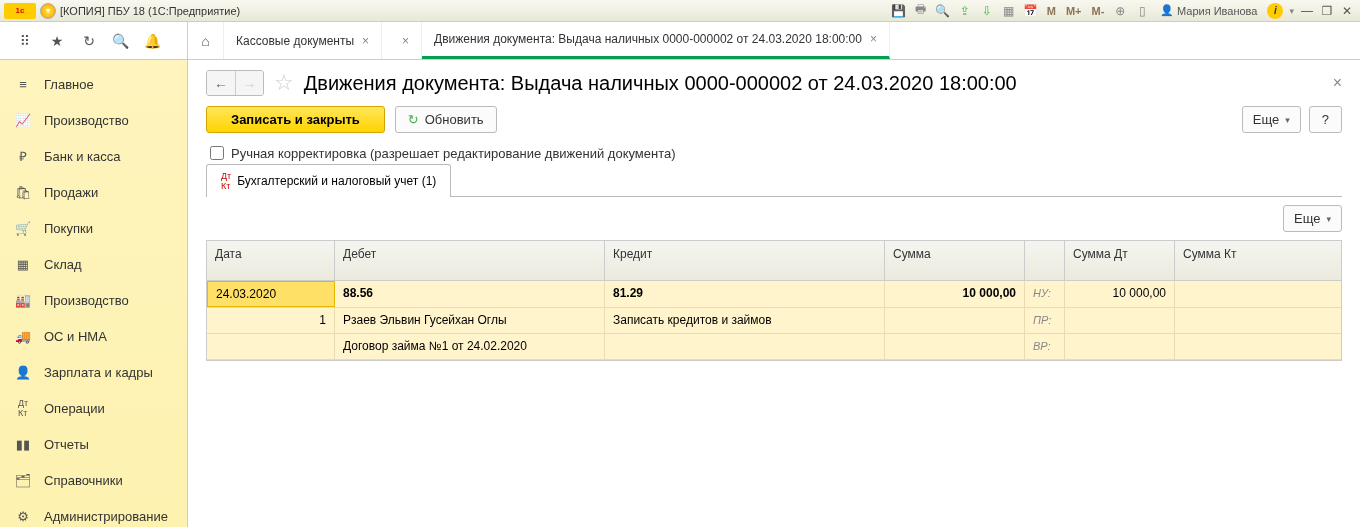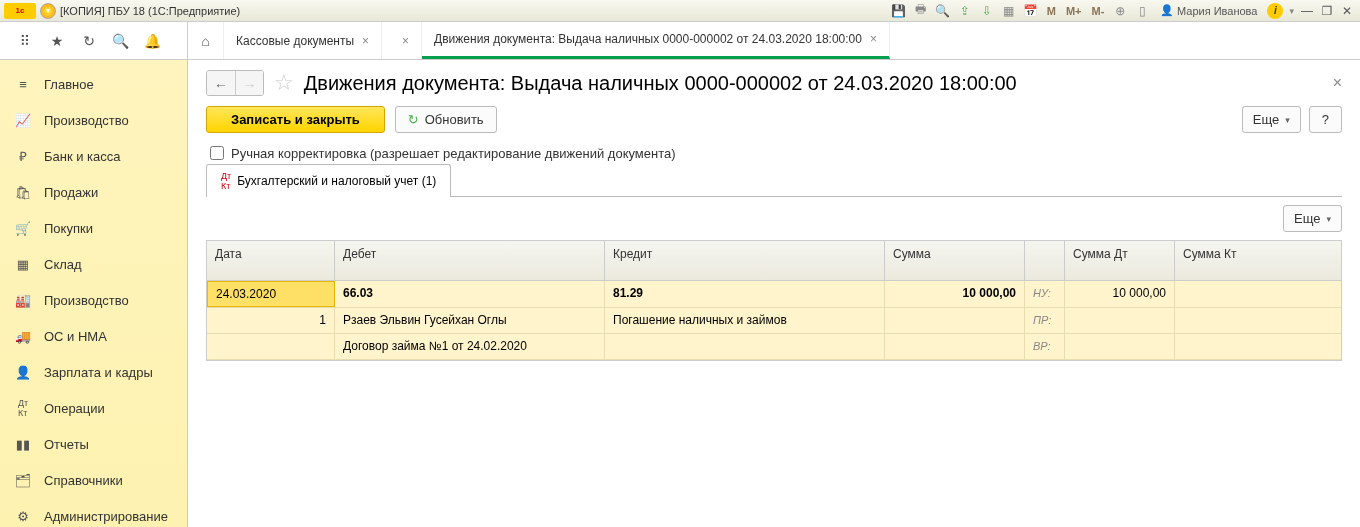--- a/index.html
+++ b/index.html
@@ -243,31 +243,31 @@
         <div class="gh col-debit">Дебет</div>
         <div class="gh col-credit">Кредит</div>
         <div class="gh col-sum">Сумма</div>
         <div class="gh col-prefix"></div>
         <div class="gh col-sumdt">Сумма Дт</div>
         <div class="gh col-sumkt">Сумма Кт</div>
       </div>
       <div class="grid-body">
         <div class="grow">
           <div class="gcell col-date sel">24.03.2020</div>
-          <div class="gcell col-debit" style="font-weight:bold">66.03</div>
+          <div class="gcell col-debit" style="font-weight:bold">88.56</div>
           <div class="gcell col-credit" style="font-weight:bold">81.29</div>
           <div class="gcell col-sum num-right" style="font-weight:bold">10 000,00</div>
           <div class="gcell col-prefix"><span class="nu-label">НУ:</span></div>
           <div class="gcell col-sumdt num-right">10 000,00</div>
           <div class="gcell col-sumkt"></div>
         </div>
         <div class="grow">
           <div class="gcell col-date num-right">1</div>
           <div class="gcell col-debit">Рзаев Эльвин Гусейхан Оглы</div>
-          <div class="gcell col-credit">Погашение наличных и займов</div>
+          <div class="gcell col-credit">Записать кредитов и займов</div>
           <div class="gcell col-sum"></div>
           <div class="gcell col-prefix"><span class="nu-label">ПР:</span></div>
           <div class="gcell col-sumdt"></div>
           <div class="gcell col-sumkt"></div>
         </div>
         <div class="grow">
           <div class="gcell col-date"></div>
           <div class="gcell col-debit">Договор займа №1 от 24.02.2020</div>
           <div class="gcell col-credit"></div>
           <div class="gcell col-sum"></div>

